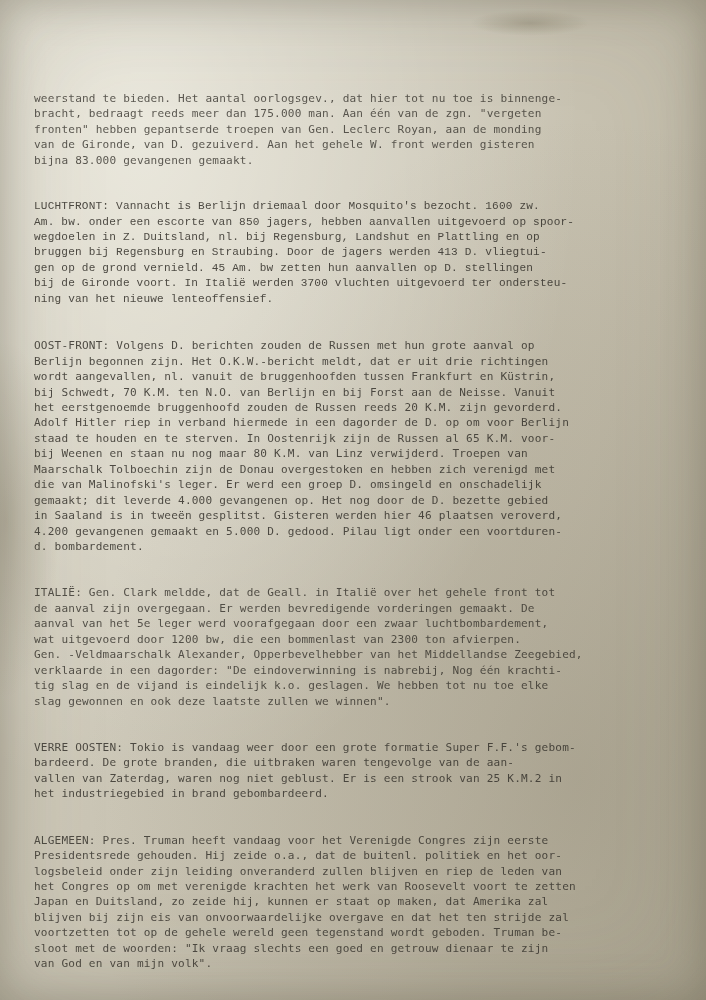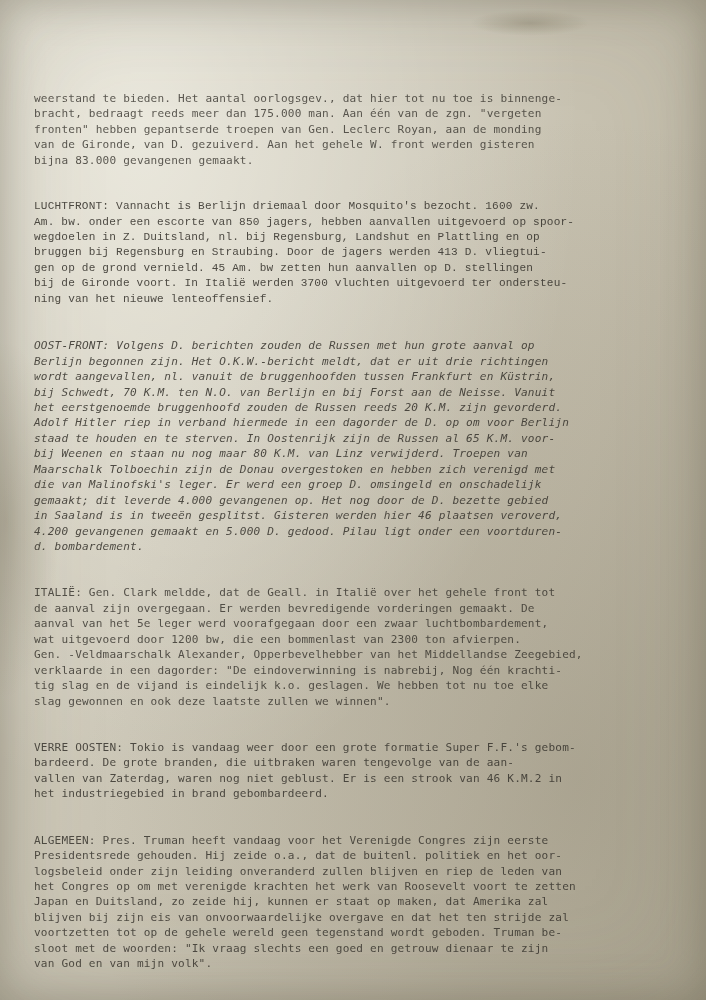--- a/index.html
+++ b/index.html
@@ -59,21 +59,21 @@
     text-align: left;
     white-space: pre-wrap;
     word-break: normal;
   }
   .para {
     margin: 0 0 0 0;
   }
   
   .para:nth-child(1)  { opacity: 0.78; }
   .para:nth-child(2)  { opacity: 0.86; font-family: Liberation Mono, monospace; }
-  .para:nth-child(3)  { opacity: 0.84; font-style: italic; }
+  .para:nth-child(3)  { opacity: 0.84; }
   .para:nth-child(4)  { opacity: 0.80; }
   .para:nth-child(5)  { opacity: 0.83; }
   .para:nth-child(6)  { opacity: 0.82; }
   .para:nth-child(7)  { opacity: 0.85; }
   .para:nth-child(8)  { opacity: 0.80; }
   .para:nth-child(9)  { opacity: 0.84; }
   .para:nth-child(10) { opacity: 0.82; }
   .para:nth-child(11) { opacity: 0.83; }
   .para:nth-child(12) { opacity: 0.81; }
   .para:nth-child(13) { opacity: 0.84; }
@@ -115,21 +115,21 @@
     <p class="para">ITALIË: Gen. Clark meldde, dat de Geall. in Italië over het gehele front tot
 de aanval zijn overgegaan. Er werden bevredigende vorderingen gemaakt. De
 aanval van het 5e leger werd voorafgegaan door een zwaar luchtbombardement,
 wat uitgevoerd door 1200 bw, die een bommenlast van 2300 ton afvierpen.
 Gen. -Veldmaarschalk Alexander, Opperbevelhebber van het Middellandse Zeegebied,
 verklaarde in een dagorder: "De eindoverwinning is nabrebij, Nog één krachti-
 tig slag en de vijand is eindelijk k.o. geslagen. We hebben tot nu toe elke
 slag gewonnen en ook deze laatste zullen we winnen".</p>
     <p class="para">VERRE OOSTEN: Tokio is vandaag weer door een grote formatie Super F.F.'s gebom-
 bardeerd. De grote branden, die uitbraken waren tengevolge van de aan-
-vallen van Zaterdag, waren nog niet geblust. Er is een strook van 46 K.M.2 in
+vallen van Zaterdag, waren nog niet geblust. Er is een strook van 25 K.M.2 in
 het industriegebied in brand gebombardeerd.</p>
     <p class="para">ALGEMEEN: Pres. Truman heeft vandaag voor het Verenigde Congres zijn eerste
 Presidentsrede gehouden. Hij zeide o.a., dat de buitenl. politiek en het oor-
 logsbeleid onder zijn leiding onveranderd zullen blijven en riep de leden van
 het Congres op om met verenigde krachten het werk van Roosevelt voort te zetten
 Japan en Duitsland, zo zeide hij, kunnen er staat op maken, dat Amerika zal
 blijven bij zijn eis van onvoorwaardelijke overgave en dat het ten strijde zal
 voortzetten tot op de gehele wereld geen tegenstand wordt geboden. Truman be-
 sloot met de woorden: "Ik vraag slechts een goed en getrouw dienaar te zijn
 van God en van mijn volk".</p>

